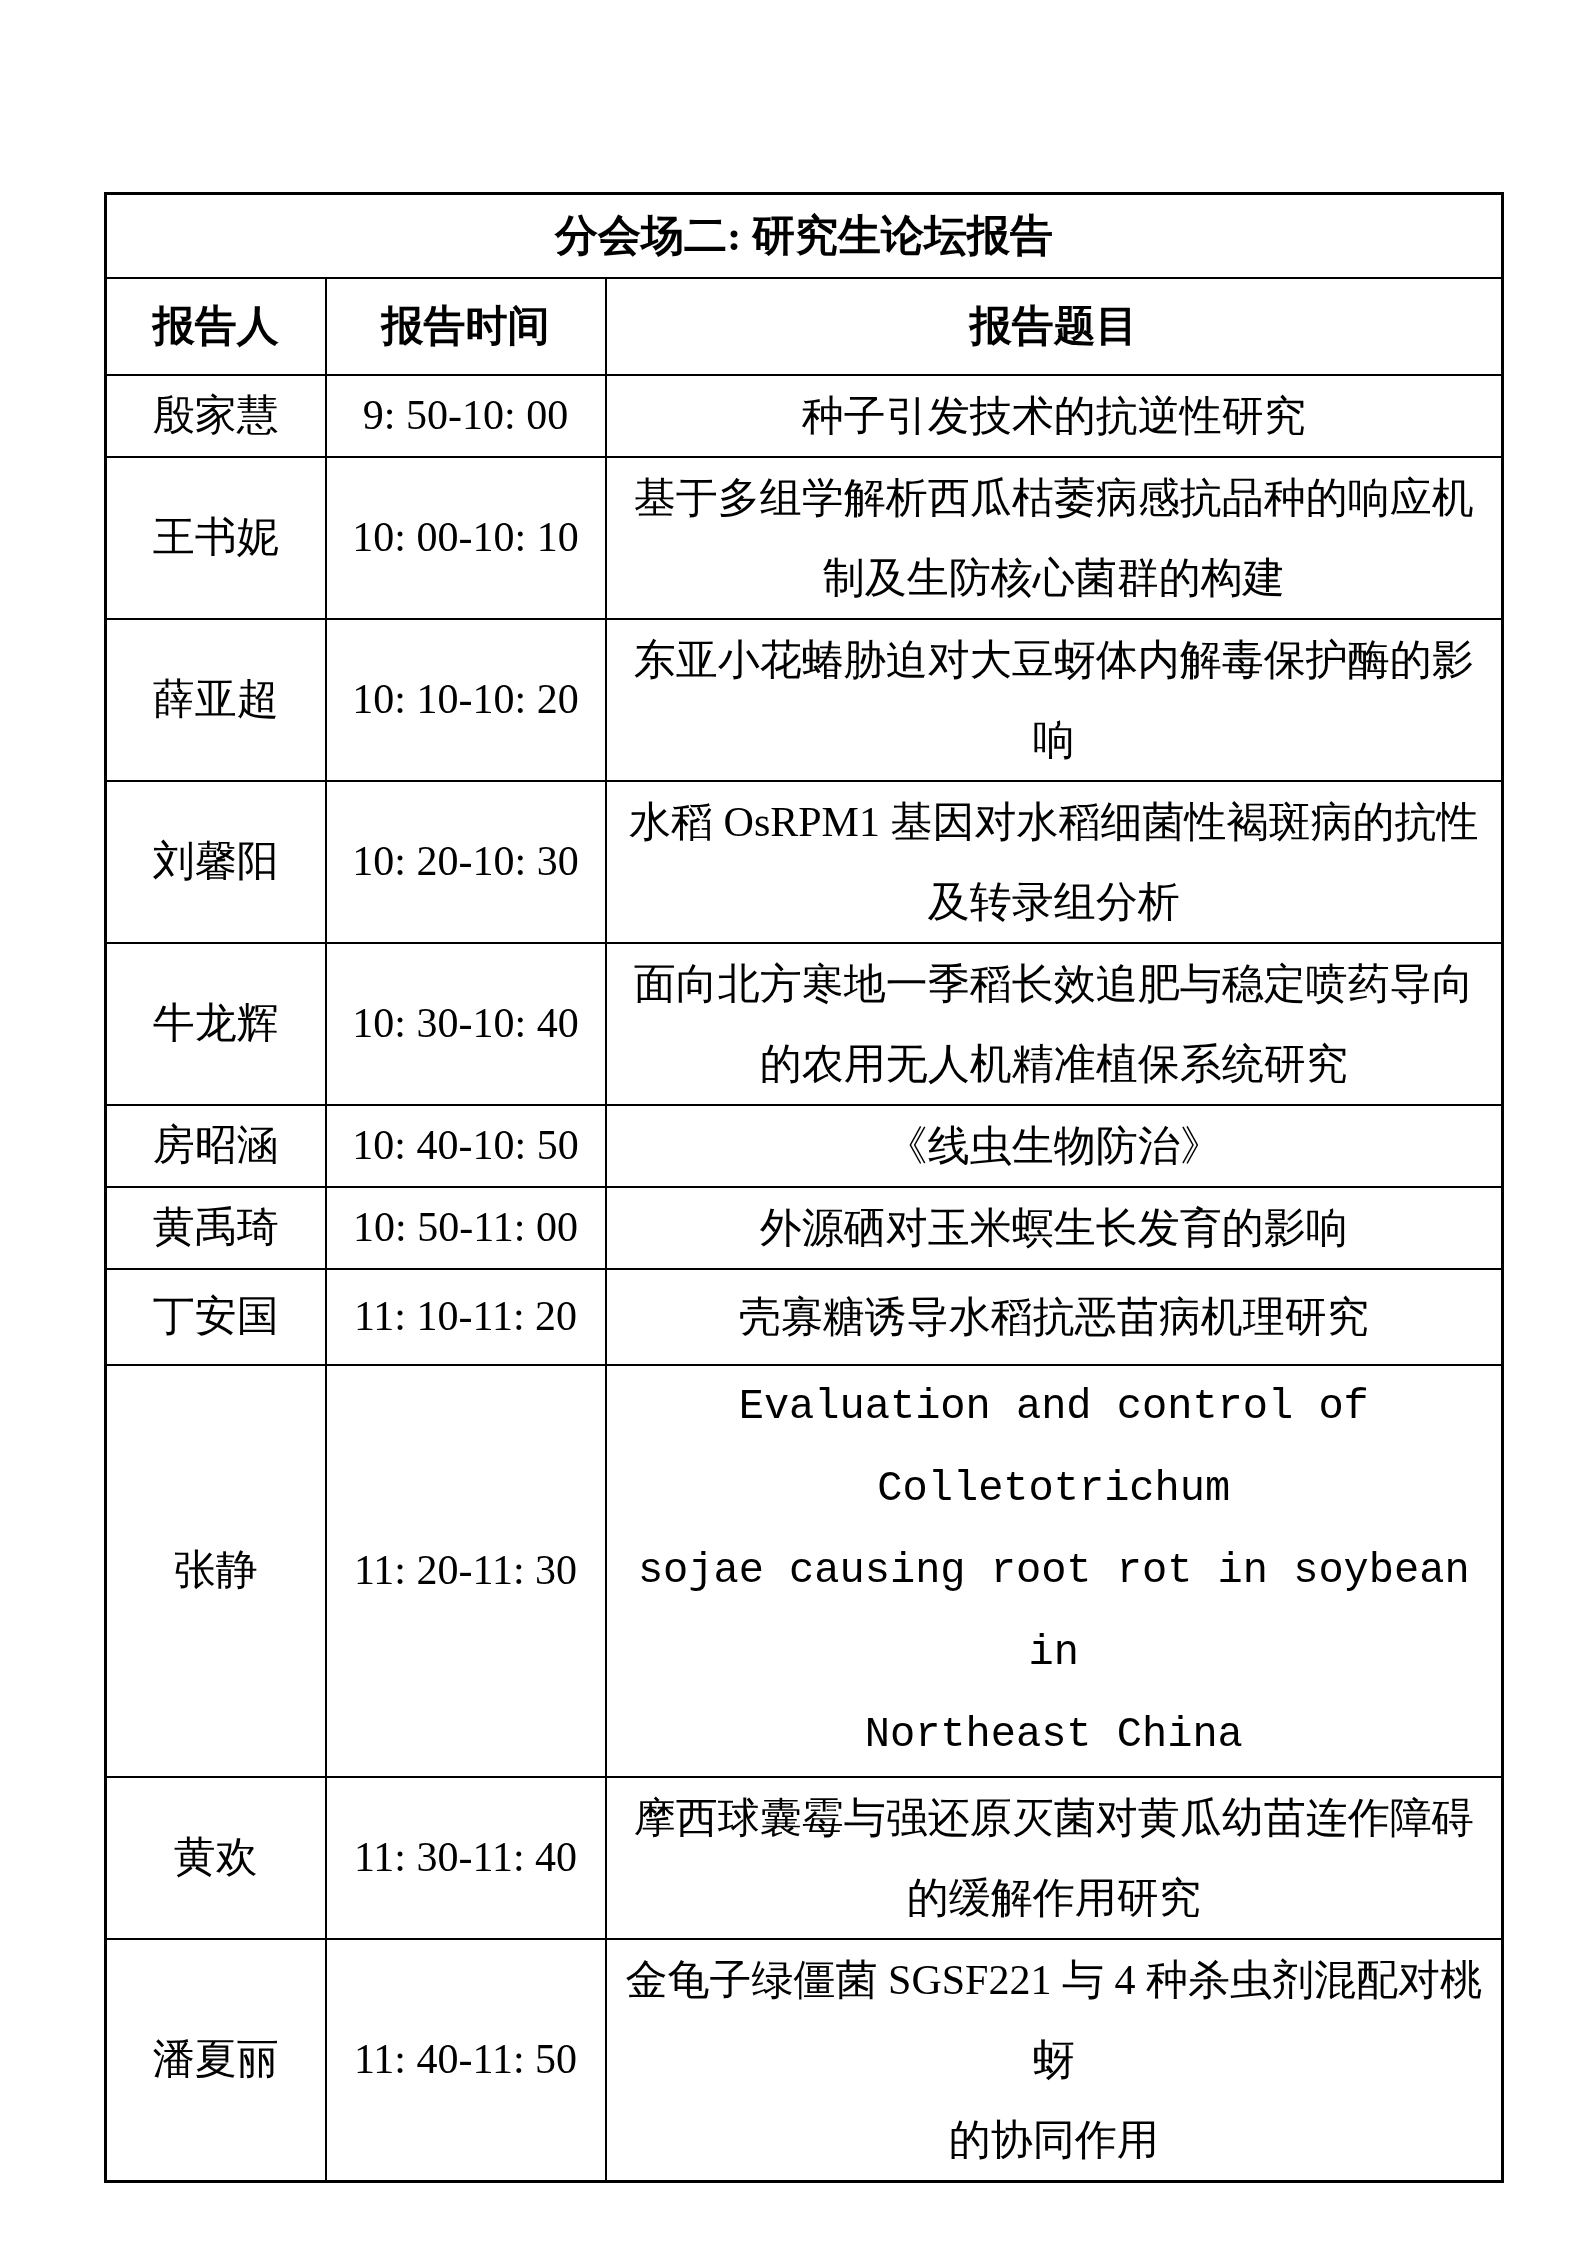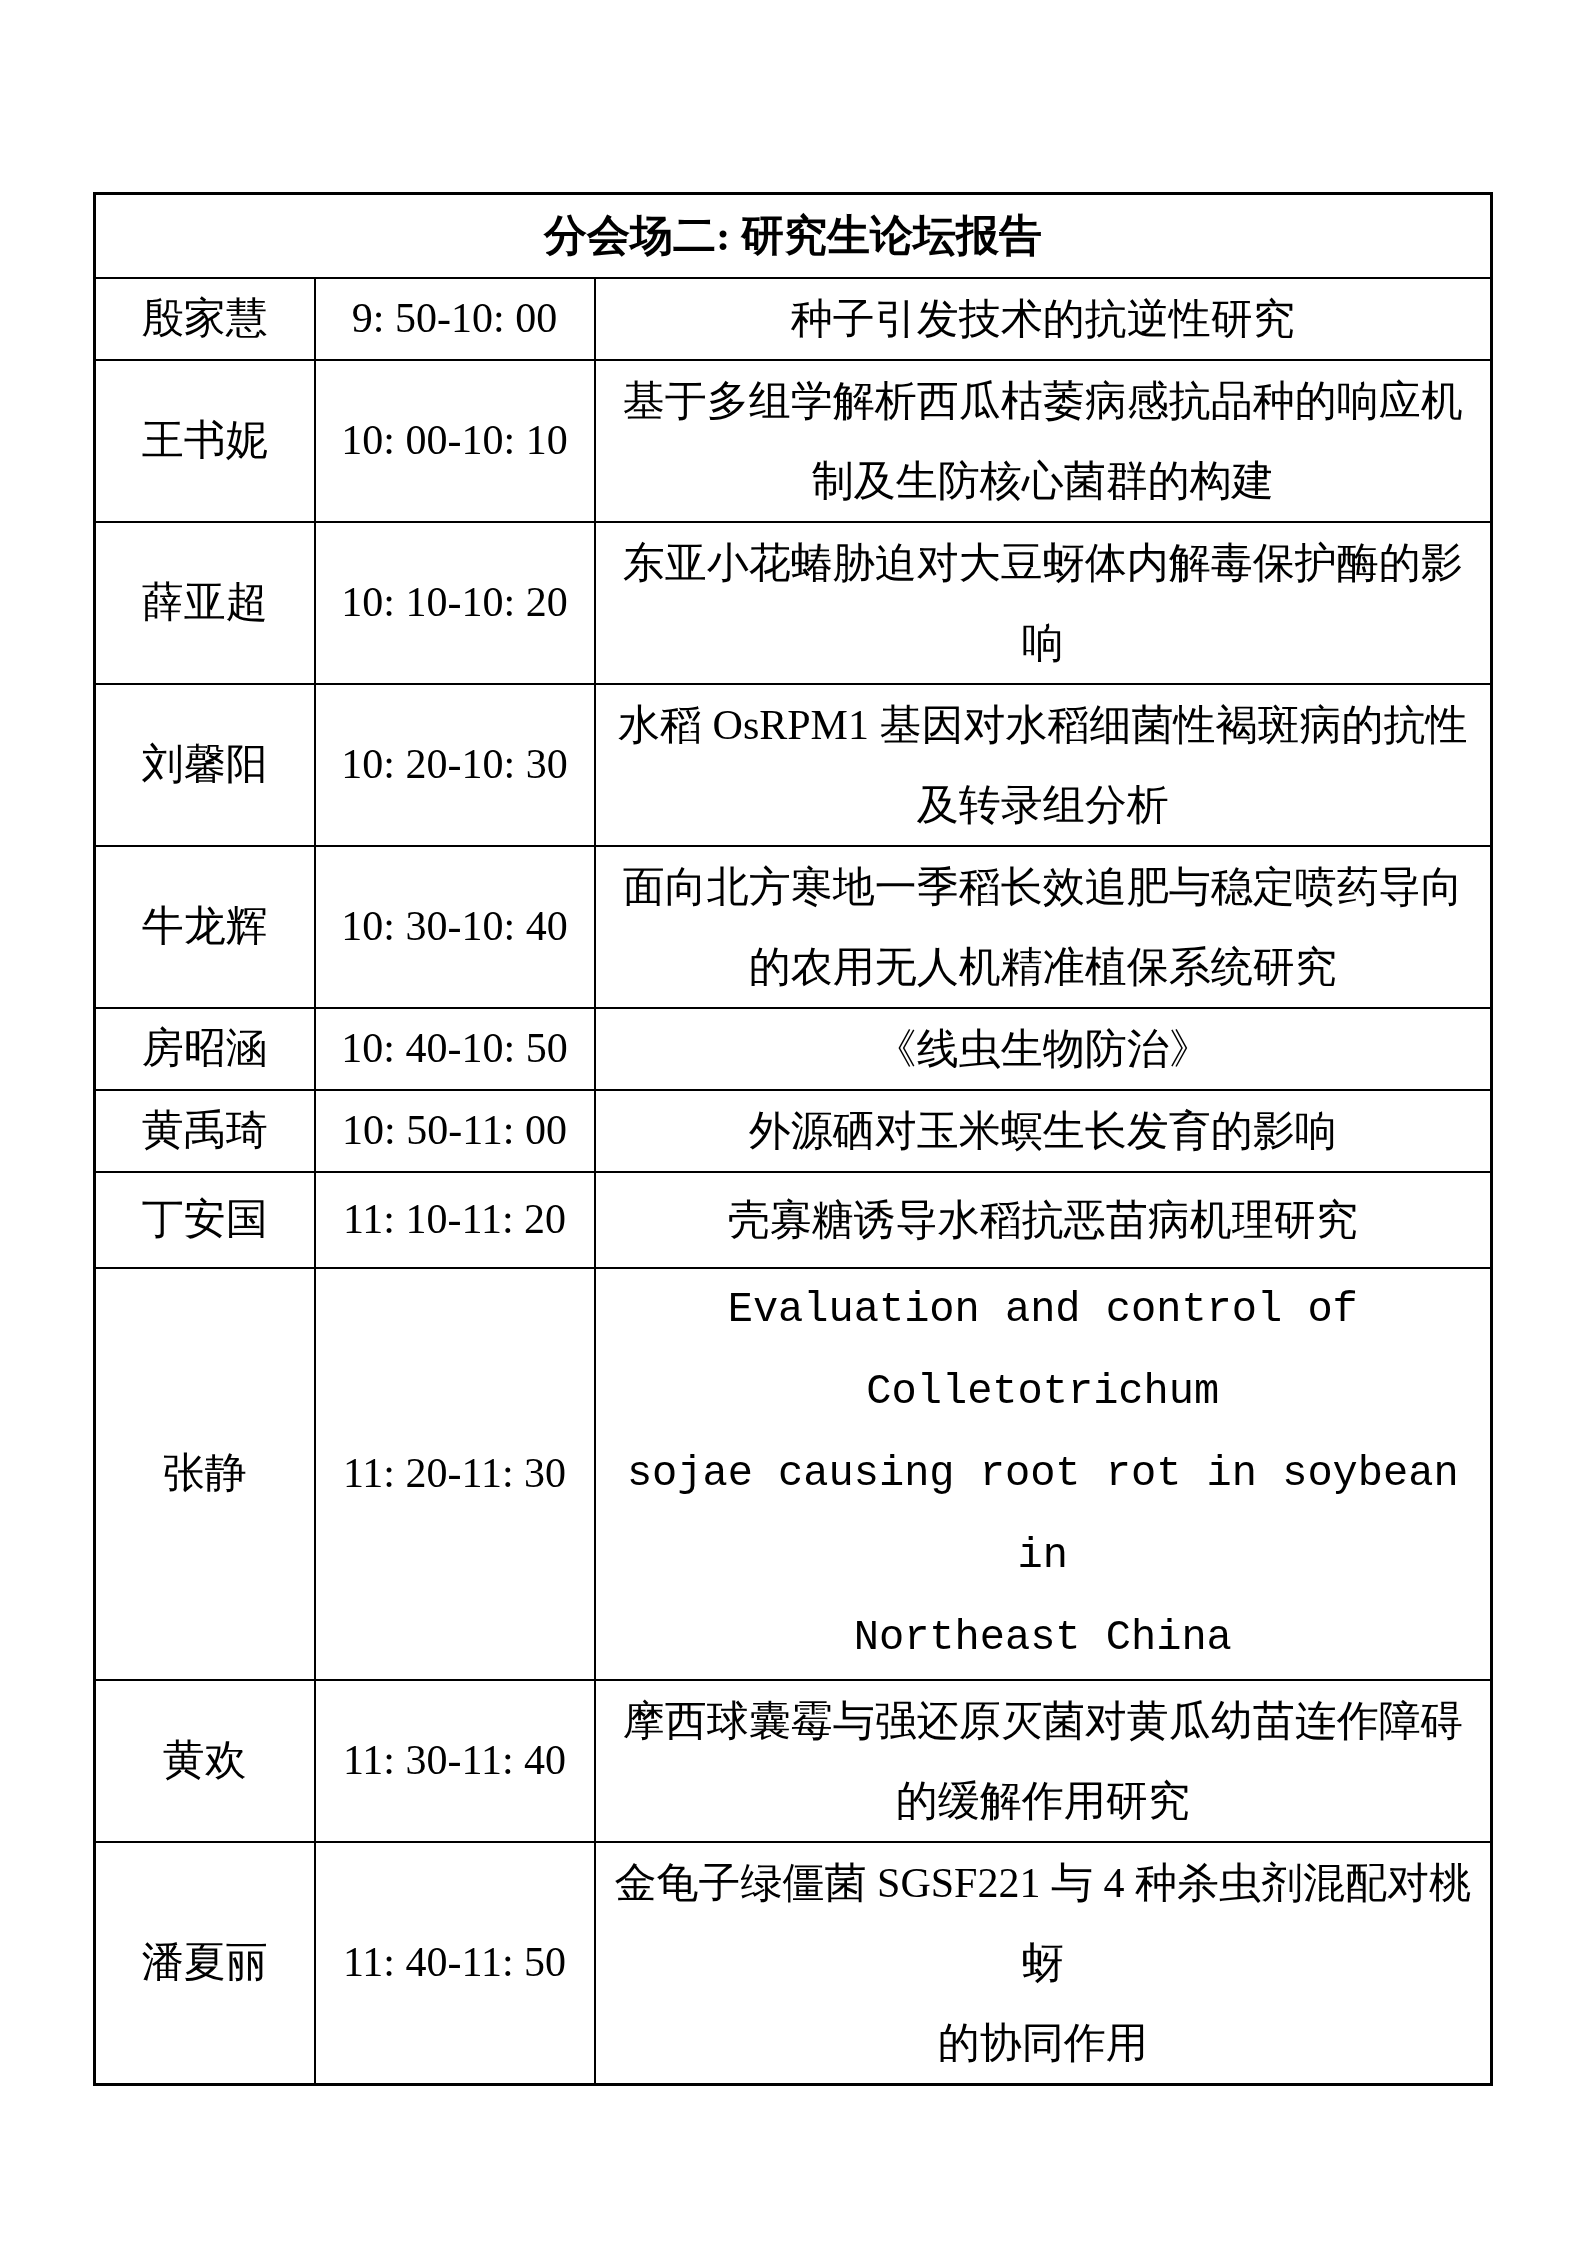--- a/index.html
+++ b/index.html
@@ -7,21 +7,21 @@
     position: relative;
     width: 1586px;
     height: 2245px;
     background: #ffffff;
     color: #000000;
     font-family: "Liberation Serif", "DejaVu Serif", serif;
     overflow: hidden;
   }
   table.schedule {
     position: absolute;
-    left: 93px;
+    left: 104px;
     top: 192px;
     width: 1397px;
     border-collapse: collapse;
     table-layout: fixed;
     border: 3px solid #000;
   }
   .schedule td {
     border: 2px solid #000;
     text-align: center;
     vertical-align: middle;
@@ -57,20 +57,25 @@
 <div class="page">
   <table class="schedule">
     <colgroup>
       <col style="width:220px">
       <col style="width:280px">
       <col style="width:897px">
     </colgroup>
     <tbody>
       <tr class="title-row" style="height:84px">
         <td colspan="3">分会场二: 研究生论坛报告</td>
+      </tr>
+      <tr class="header-row" style="height:97px">
+        <td>报告人</td>
+        <td>报告时间</td>
+        <td>报告题目</td>
       </tr>
       <tr style="height:76px">
         <td class="name-cell">殷家慧</td>
         <td class="time-cell">9: 50-10: 00</td>
         <td class="title-cell">种子引发技术的抗逆性研究</td>
       </tr>
       <tr style="height:161px">
         <td class="name-cell">王书妮</td>
         <td class="time-cell">10: 00-10: 10</td>
         <td class="title-cell">基于多组学解析西瓜枯萎病感抗品种的响应机

